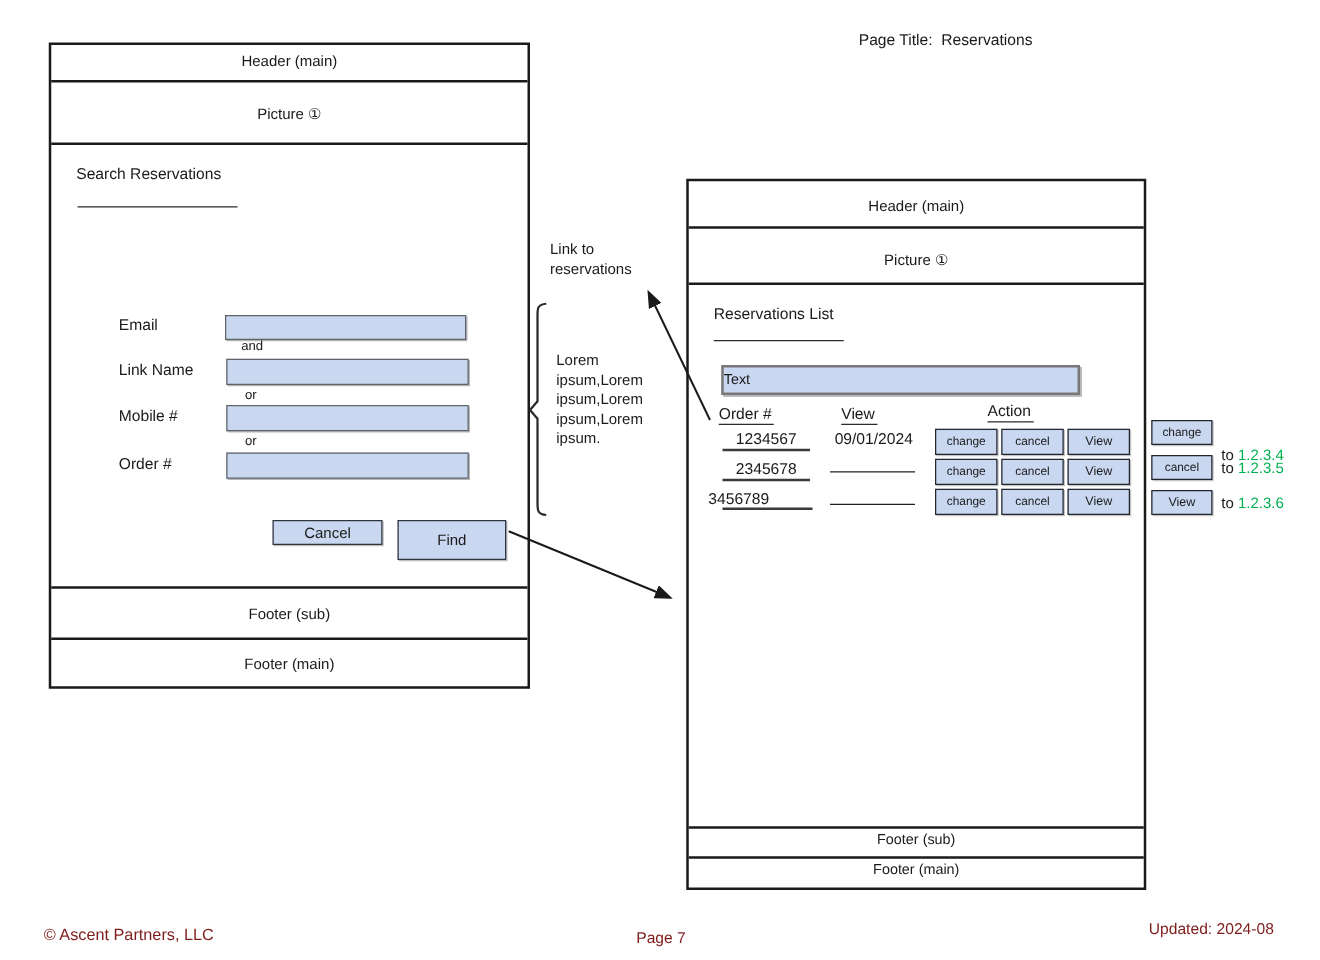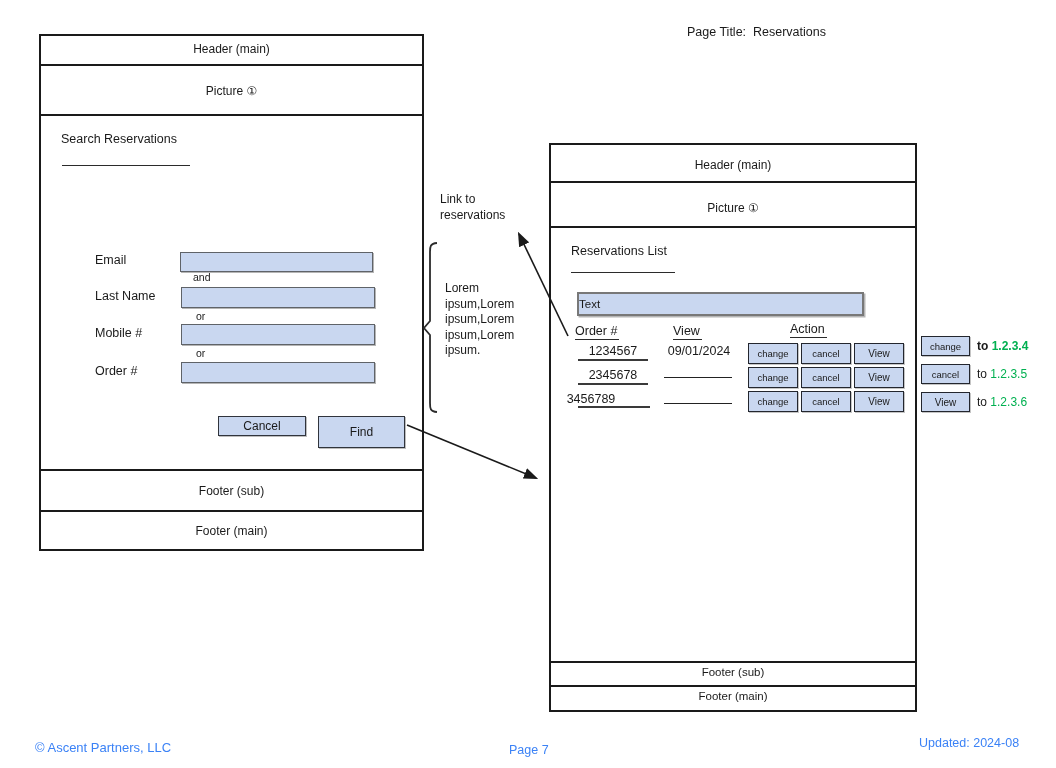--- a/index.html
+++ b/index.html
@@ -15,21 +15,21 @@
              display:flex; align-items:center; justify-content:center; font-size:12px; }
   .tbtn { width:50px; height:21px; background:#C9D7F0; border:1.5px solid #23262e;
           display:flex; align-items:center; justify-content:center; font-size:9.5px;
           box-shadow:1px 1px 0 rgba(90,90,90,.35); }
   .sbtn { width:49px; height:20px; background:#C9D7F0; border:1.5px solid #23262e;
           display:flex; align-items:center; justify-content:center; font-size:9.5px;
           box-shadow:1px 1px 0 rgba(90,90,90,.35); }
   .colhdr { display:inline-block; border-bottom:1.6px solid #2b2b2b; padding:0 2px 1px 0; font-size:12.5px; }
   .cellul { height:0; border-top:2px solid #3a3a3a; }
   .dash { height:0; border-top:1.6px solid #222; }
-  .gray { color:#3b82f6; }
+  .gray { color:#7f1d1d; }
   .green { color:#00B050; }
   svg.overlay { position:absolute; left:0; top:0; pointer-events:none; }
 </style>
 </head>
 <body>
 
 <div class="abs txt" style="left:687px; top:24px; font-size:12.5px; white-space:pre;">Page Title:  Reservations</div>
 
 <div class="abs panel" style="left:39px; top:34px; width:385px; height:517px;"></div>
 <div class="abs hline" style="left:41px; top:64px; width:381px;"></div>
@@ -40,21 +40,21 @@
 <div class="abs txt center" style="left:39px; top:42px; width:385px;">Header (main)</div>
 <div class="abs txt center" style="left:39px; top:84px; width:385px;">Picture ①</div>
 
 <div class="abs" style="left:61px; top:132px; font-size:12.5px;">Search Reservations</div>
 <div class="abs" style="left:62px; top:165px; width:128px; height:0; border-top:1.6px solid #2b2b2b;"></div>
 
 <div class="abs" style="left:95px; top:253px; font-size:12.5px;">Email</div>
 <div class="abs bluebox" style="left:180px; top:252px; width:193px; height:20px;"></div>
 <div class="abs" style="left:193px; top:271px; font-size:10.5px;">and</div>
 
-<div class="abs" style="left:95px; top:289px; font-size:12.5px;">Last Name</div>
+<div class="abs" style="left:95px; top:289px; font-size:12.5px;">Link Name</div>
 <div class="abs bluebox" style="left:181px; top:287px; width:194px; height:21px;"></div>
 <div class="abs" style="left:196px; top:310px; font-size:10.5px;">or</div>
 
 <div class="abs" style="left:95px; top:326px; font-size:12.5px;">Mobile #</div>
 <div class="abs bluebox" style="left:181px; top:324px; width:194px; height:21px;"></div>
 <div class="abs" style="left:196px; top:347px; font-size:10.5px;">or</div>
 
 <div class="abs" style="left:95px; top:364px; font-size:12.5px;">Order #</div>
 <div class="abs bluebox" style="left:181px; top:362px; width:194px; height:21px;"></div>
 
@@ -131,21 +131,21 @@
 <div class="abs tbtn" style="left:854px; top:391px; font-size:10px;">
   <span>View</span>
   </div>
 
 <div class="abs center" style="left:549px; top:666px; width:368px; font-size:11.5px;">Footer (sub)</div>
 <div class="abs center" style="left:549px; top:690px; width:368px; font-size:11.5px;">Footer (main)</div>
 
 <div class="abs sbtn" style="left:921px; top:336px;">
   <span>change</span>
   </div>
-<div class="abs txt" style="left:977px; top:339px;font-weight:bold;">
+<div class="abs txt" style="left:977px; top:357px;">
   <span>to</span>
   <span class="green">1.2.3.4</span></div>
 
 <div class="abs sbtn" style="left:921px; top:364px;">
   <span>cancel</span>
   </div>
 <div class="abs txt" style="left:977px; top:367px;">
   <span>to</span>
   <span class="green">1.2.3.5</span></div>
 

